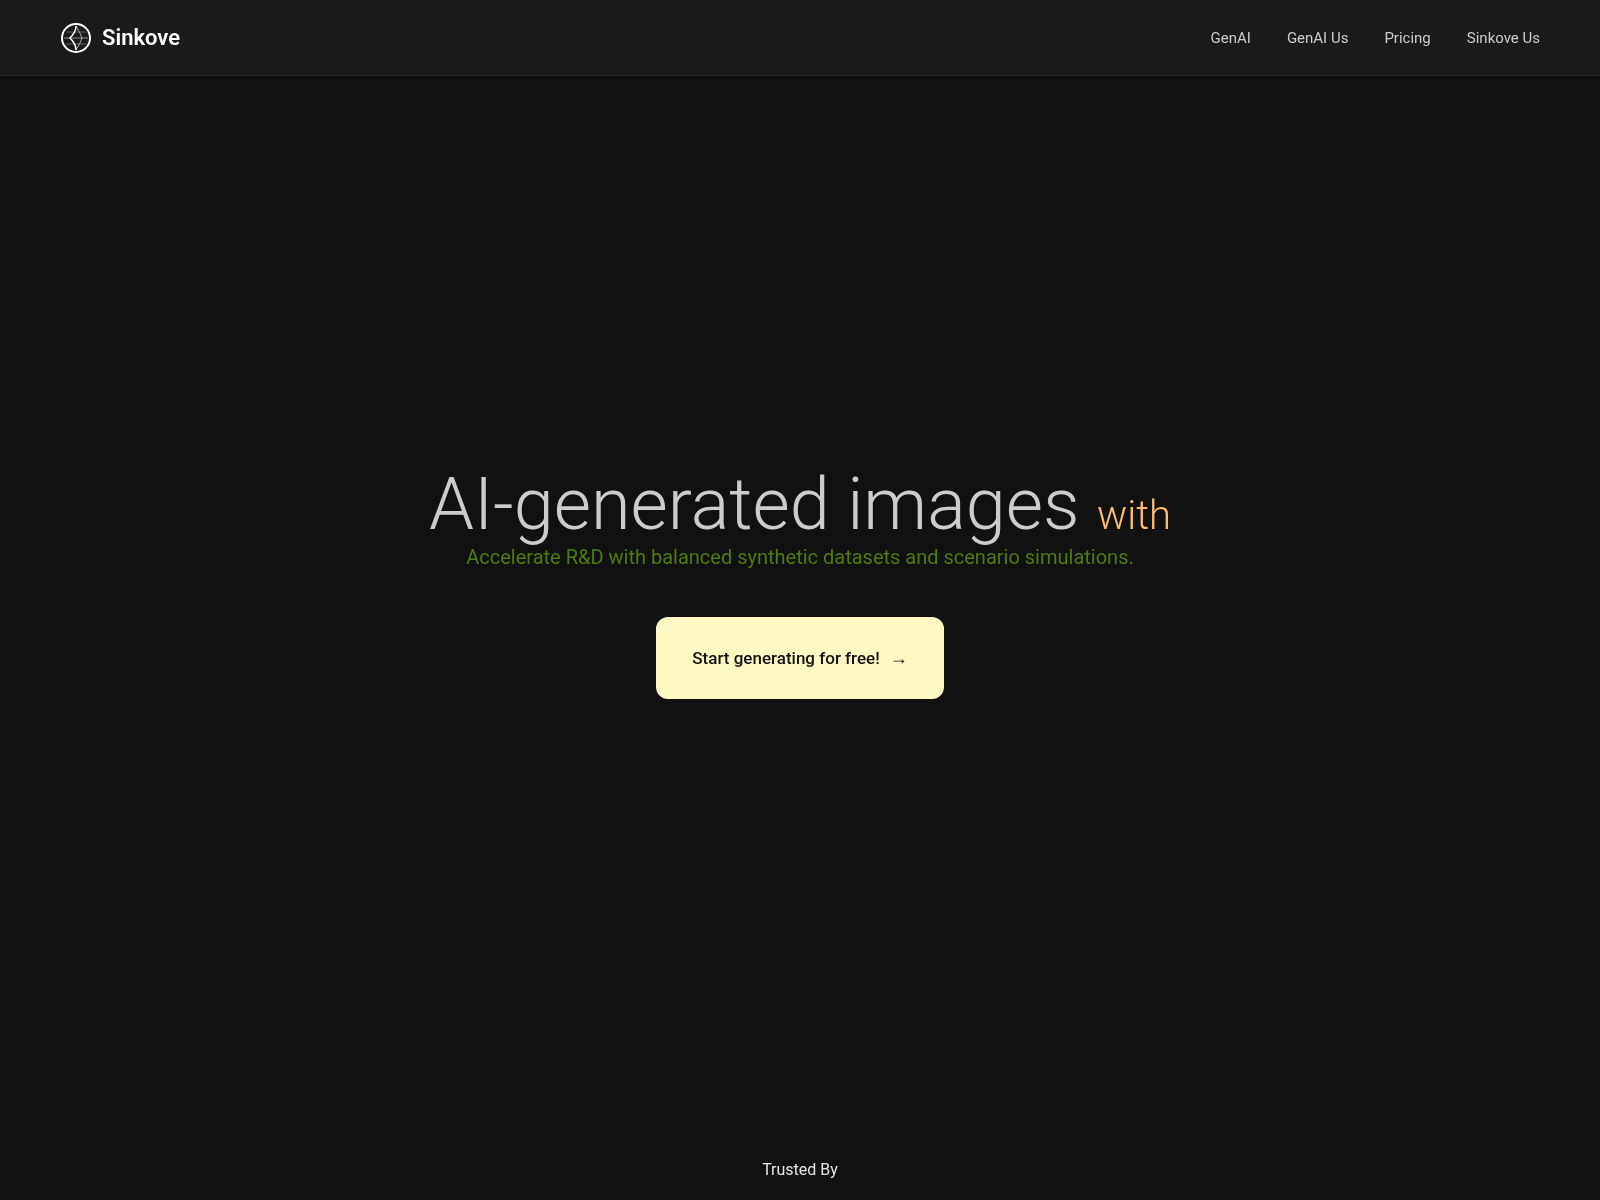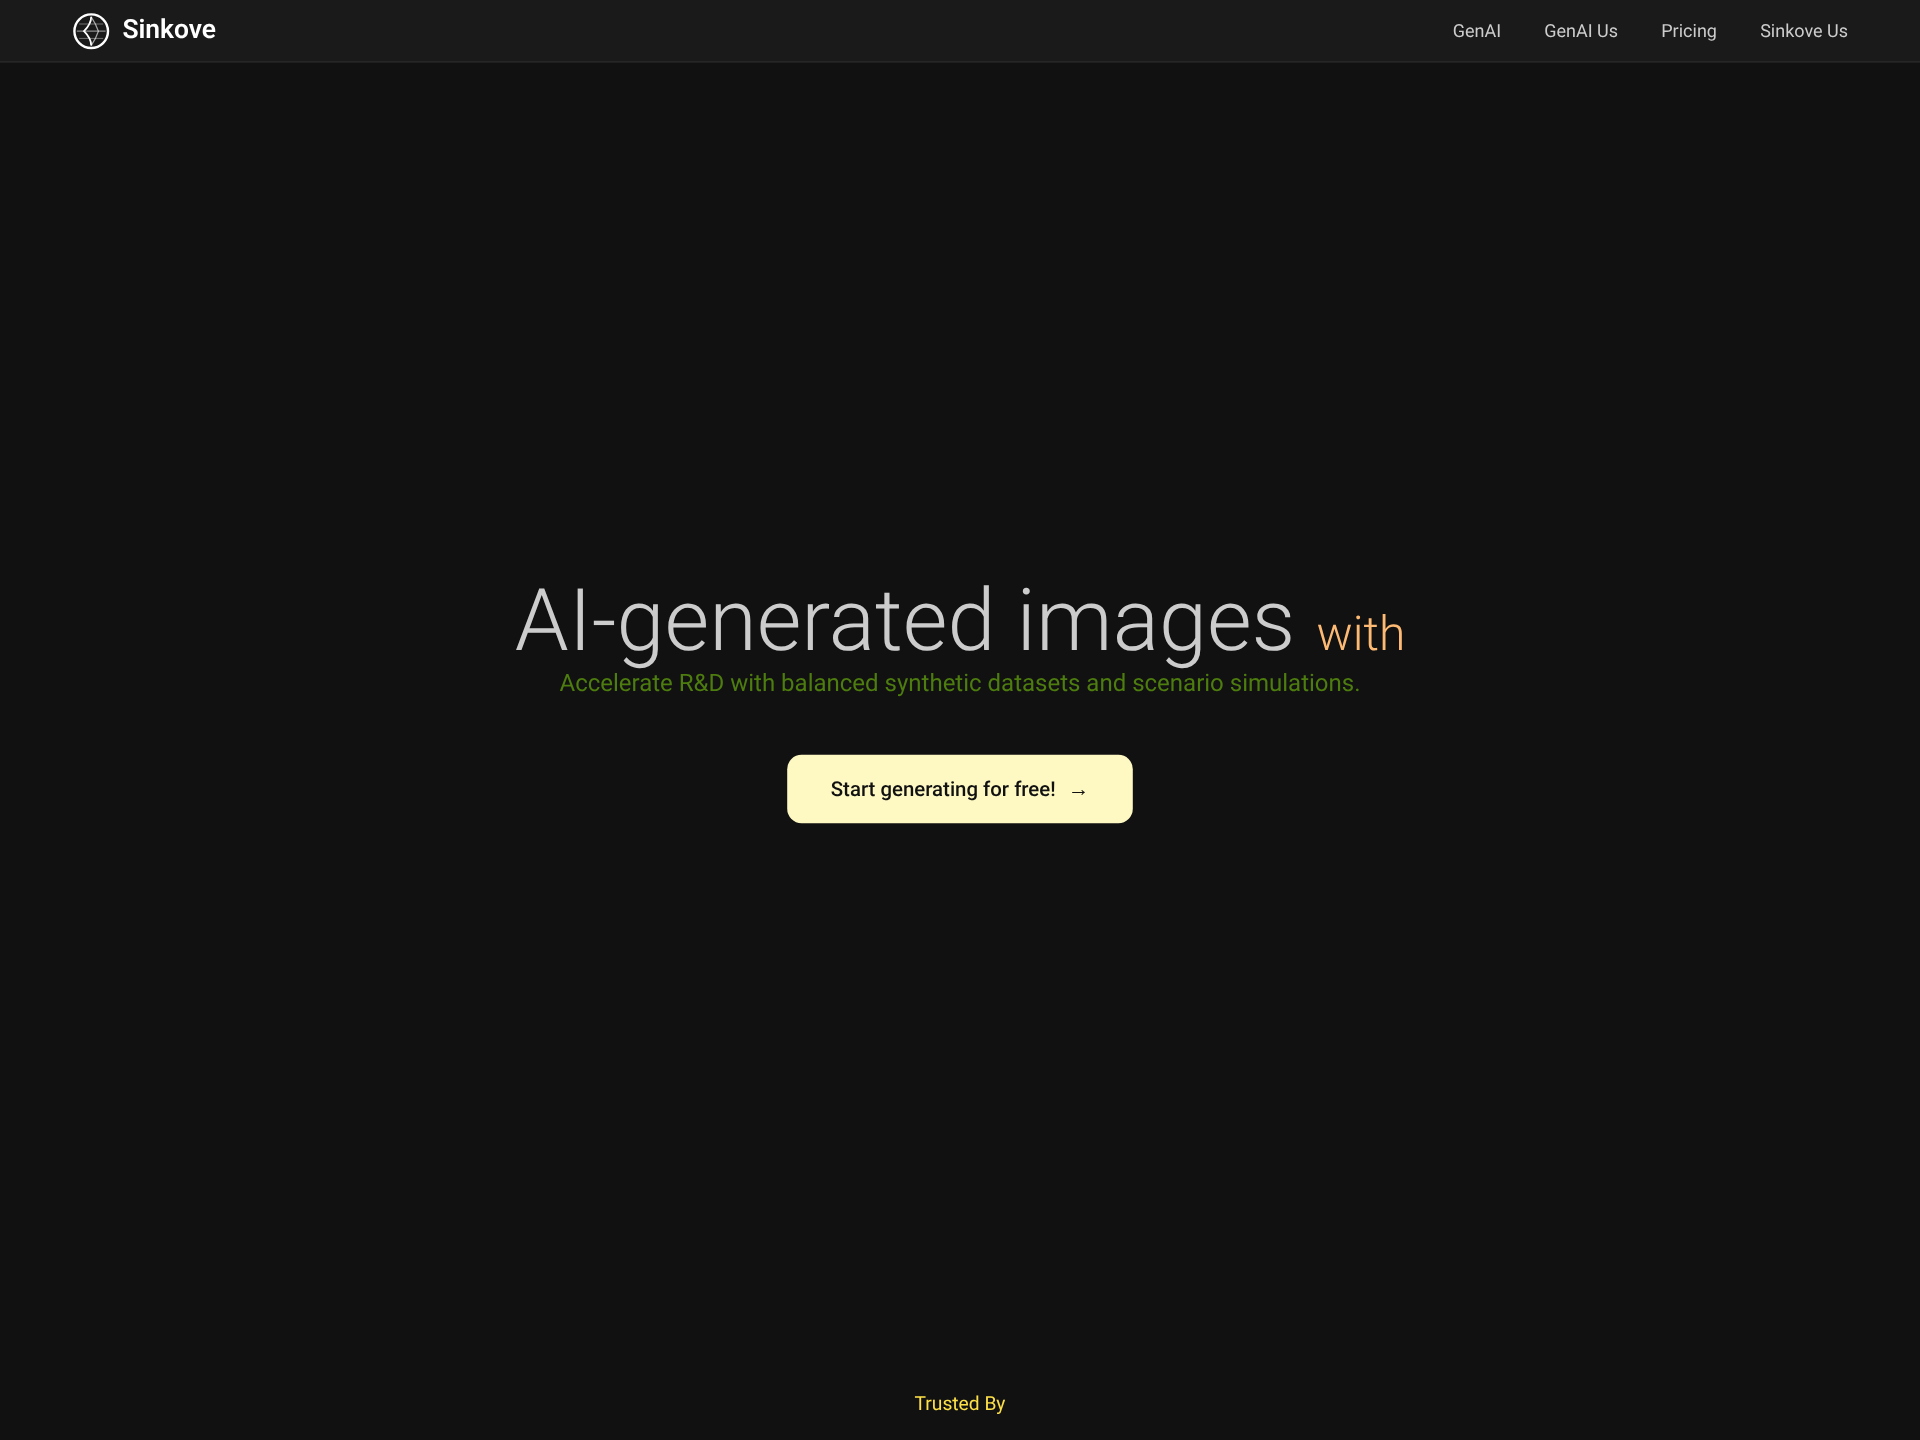--- a/index.html
+++ b/index.html
@@ -16,21 +16,21 @@
       min-height: 1200px;
       overflow-x: hidden;
     }
 
     
     nav {
       display: flex;
       align-items: center;
       justify-content: space-between;
       padding: 0 60px;
-      height: 52px;
+      height: 76px;
       background-color: #1a1a1a;
       border-bottom: 1px solid #2a2a2a;
       position: fixed;
       top: 0;
       left: 0;
       width: 100%;
       z-index: 100;
     }
 
     .nav-logo {
@@ -108,41 +108,41 @@
     }
 
     .hero-cta {
       display: inline-flex;
       align-items: center;
       gap: 10px;
       background-color: #fef9c3;
       color: #111111;
       border: none;
       border-radius: 12px;
-      padding: 18px 36px;
+      padding: 30px 36px;
       font-size: 17px;
       font-weight: 500;
       cursor: pointer;
       text-decoration: none;
       transition: background-color 0.2s;
     }
 
     .arrow-icon {
       font-size: 18px;
     }
 
     
     .trusted-section {
       padding: 60px 0 80px 0;
       text-align: center;
     }
 
     .trusted-label {
       font-size: 16px;
-      color: #fde047;
+      color: #e5e5e5;
       margin-bottom: 32px;
       font-weight: 400;
     }
   </style>
 </head>
 <body>
 
 <nav>
   <a class="nav-logo" href="#">
     <svg class="logo-icon" viewBox="0 0 32 32" fill="none" xmlns="http://www.w3.org/2000/svg">

